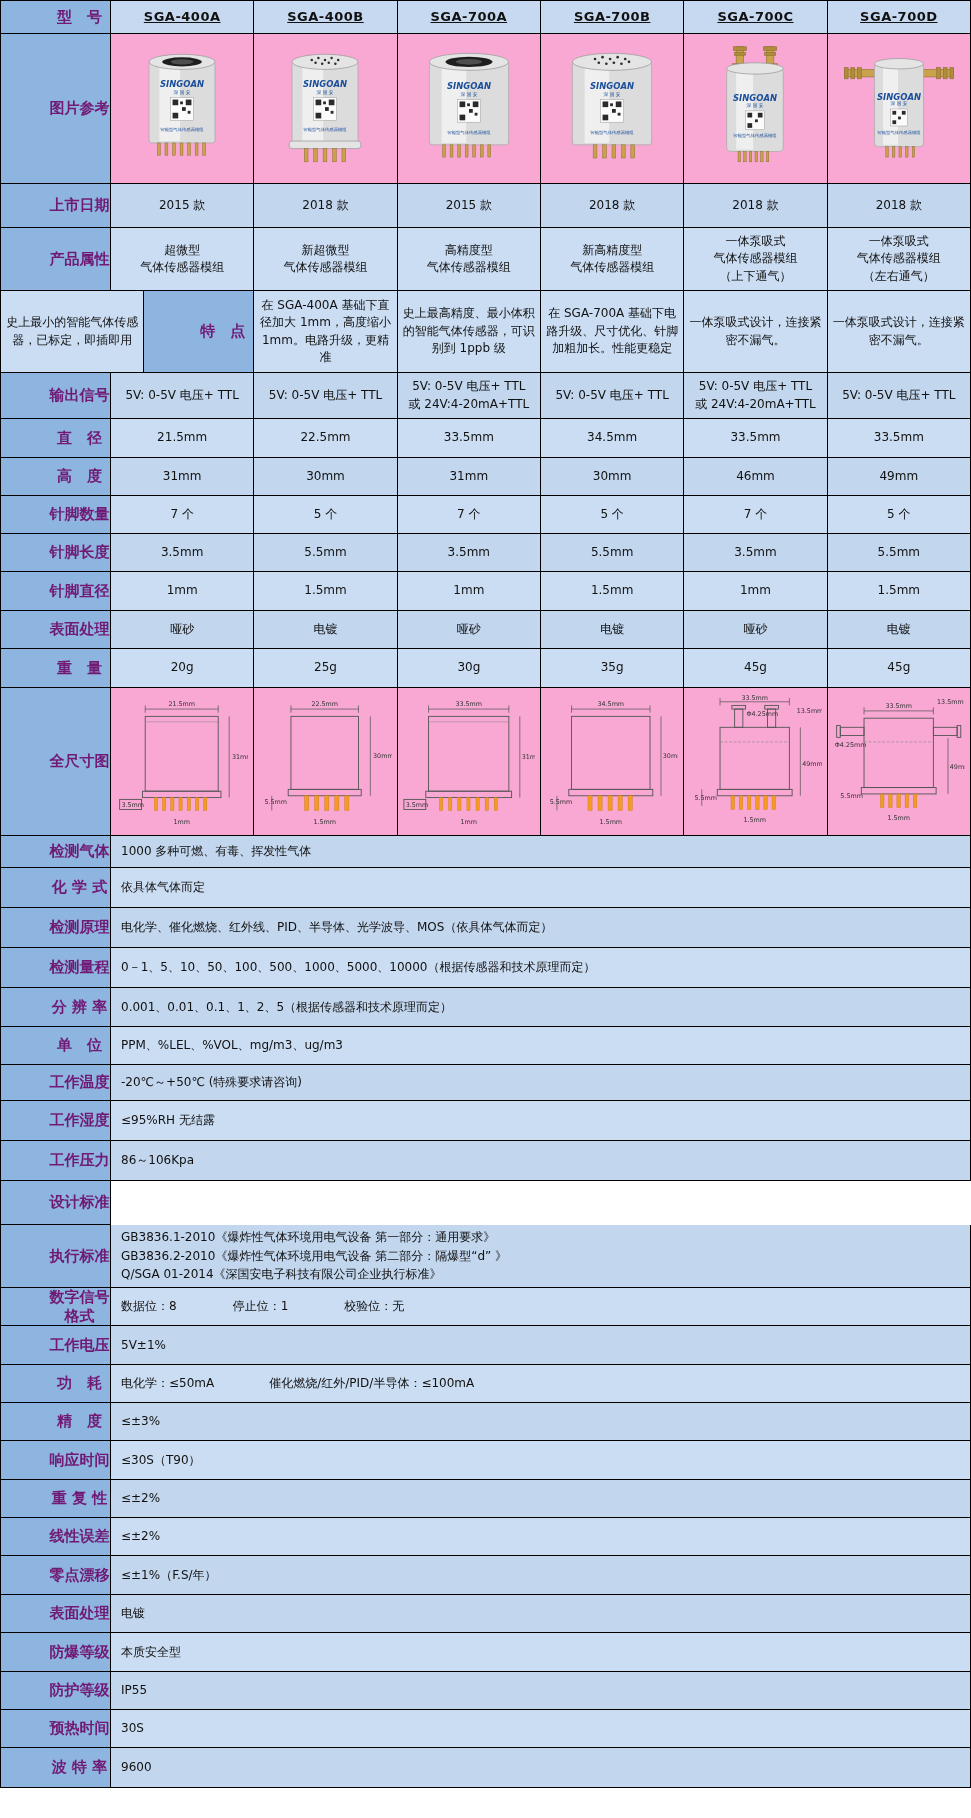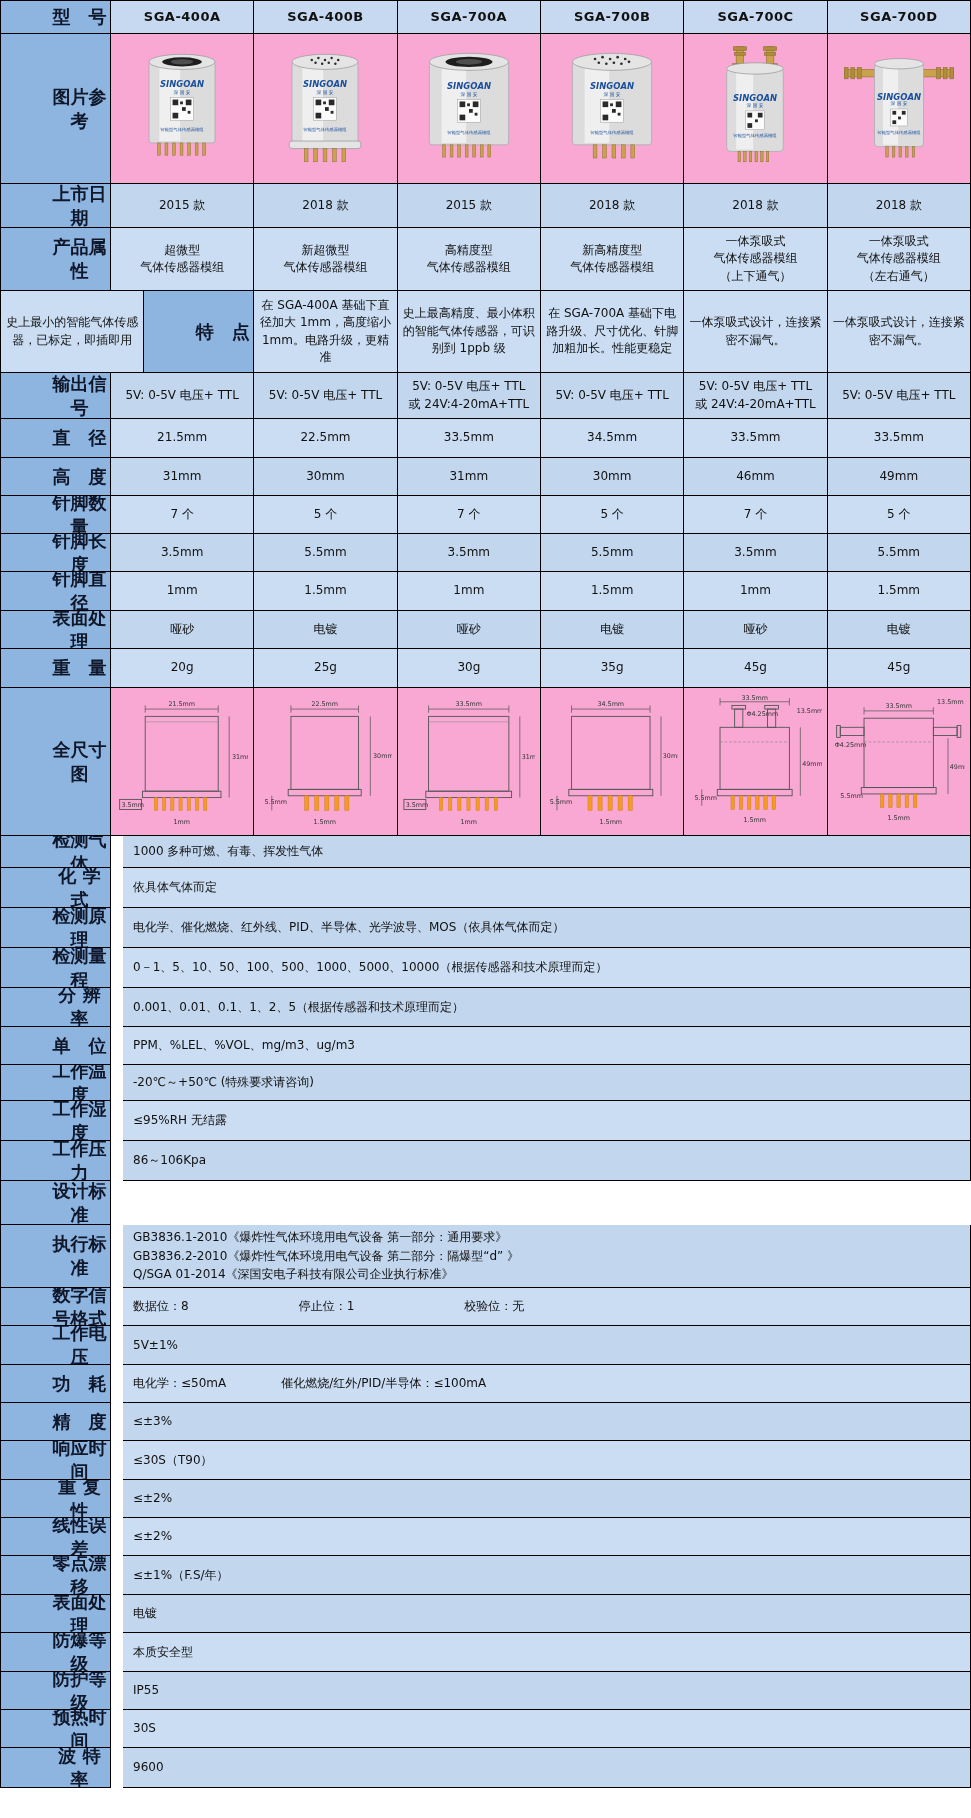--- a/index.html
+++ b/index.html
@@ -1,28 +1,28 @@
 <!DOCTYPE html>
 <html><head>
 <meta charset="utf-8">
 <style>
   html,body{margin:0;padding:0;background:#fff;}
   body{width:971px;font-family:"DejaVu Sans",sans-serif;color:#111;}
   .tbl{width:971px;border-top:1px solid #000;border-left:1px solid #000;box-sizing:border-box;}
   .r{display:flex;width:100%;box-sizing:border-box;}
   .c{border-right:1px solid #000;border-bottom:1px solid #000;box-sizing:border-box;
      display:flex;align-items:center;justify-content:center;text-align:center;overflow:hidden;}
-  .lab{width:110px;flex:0 0 110px;background:#8EB4E0;font-weight:bold;font-size:18px;color:#0f172a;padding-left:48px;}
+  .lab{width:110px;flex:0 0 110px;background:#8EB4E0;font-weight:bold;font-size:15px;color:#701a75;padding-left:48px;}
   .v{flex:1 1 0;font-size:12px;line-height:1.45;white-space:pre-line;padding:2px 5px;}
-  .hd{background:#C6D9F0;font-weight:bold;font-size:13px;letter-spacing:.5px;}
+  .hd{background:#C6D9F0;font-weight:bold;font-size:13px;letter-spacing:.5px;text-decoration:underline;}
   .sa{background:#C2D6EE;}
   .sb{background:#CBDDF3;}
   .wh{background:#f9a8d4;}
-  .full{flex:1 1 0;justify-content:flex-start;text-align:left;padding:3px 10px;font-size:12px;line-height:1.55;white-space:pre-line;margin-left:12px;}
-  .gap-big{display:flex;gap:110px;}
+  .full{flex:1 1 0;justify-content:flex-start;text-align:left;padding:3px 10px;font-size:12px;line-height:1.55;white-space:pre-line;}
+  .gap-big{display:flex;gap:56px;}
   .gap-med{display:flex;gap:55px;}
   
   svg{display:block;}
   .body-ln{fill:none;stroke:#555;stroke-width:1;}
   .thin{stroke:#888;stroke-width:.6;}
   .dash{stroke:#888;stroke-width:.7;stroke-dasharray:3,2;}
   .dim{stroke:#555;stroke-width:.8;}
   .dt{font-size:7px;fill:#333;}
   .pin{fill:#F59A23;stroke:#C87F16;stroke-width:.5;}
   .cyl{fill:#DCDCDC;stroke:#A9A9A9;stroke-width:.8;}

